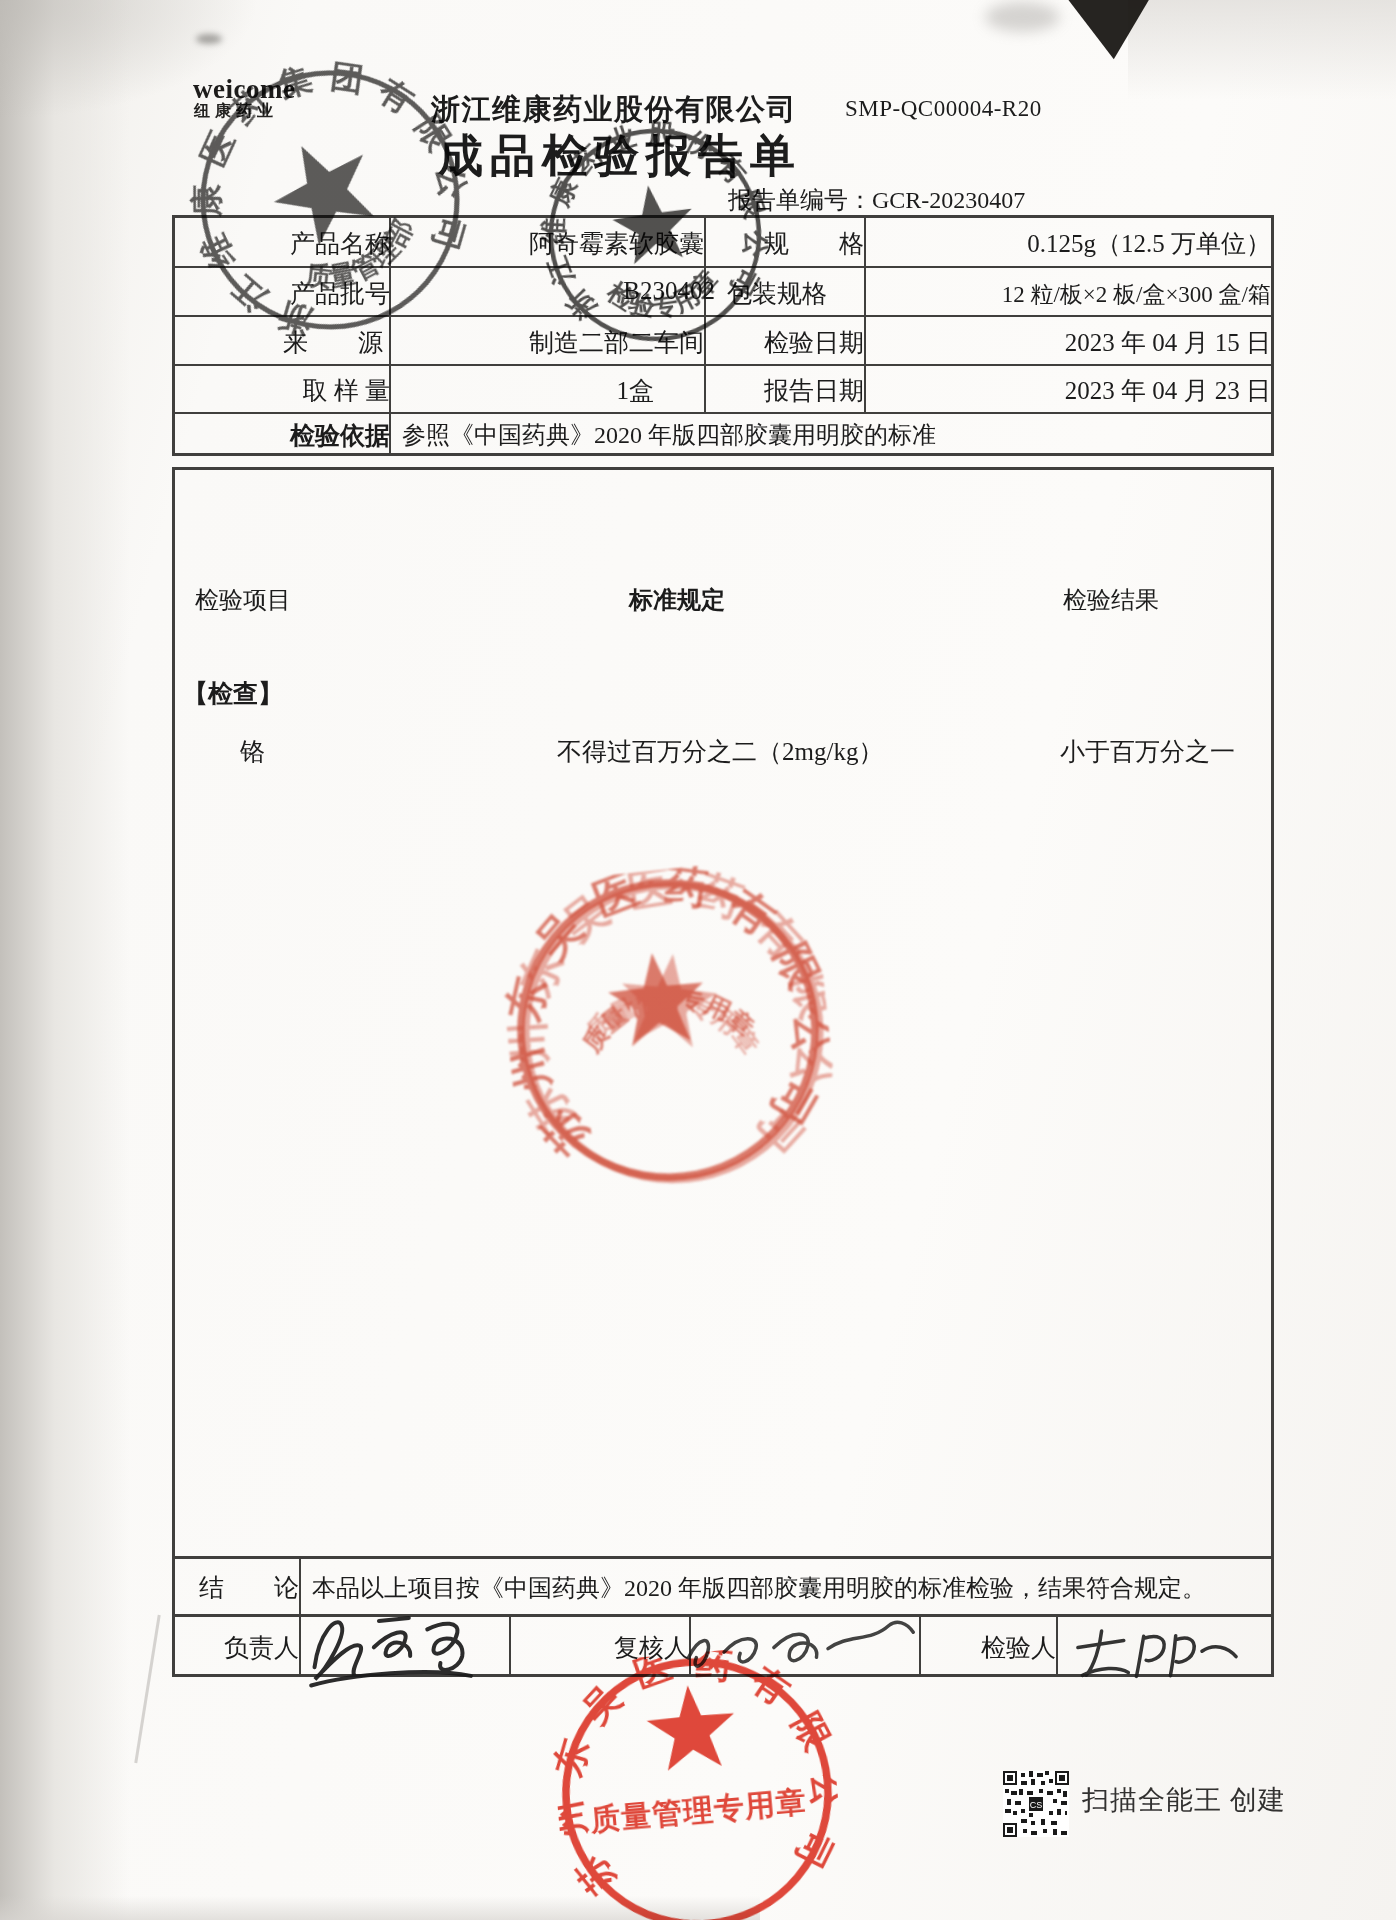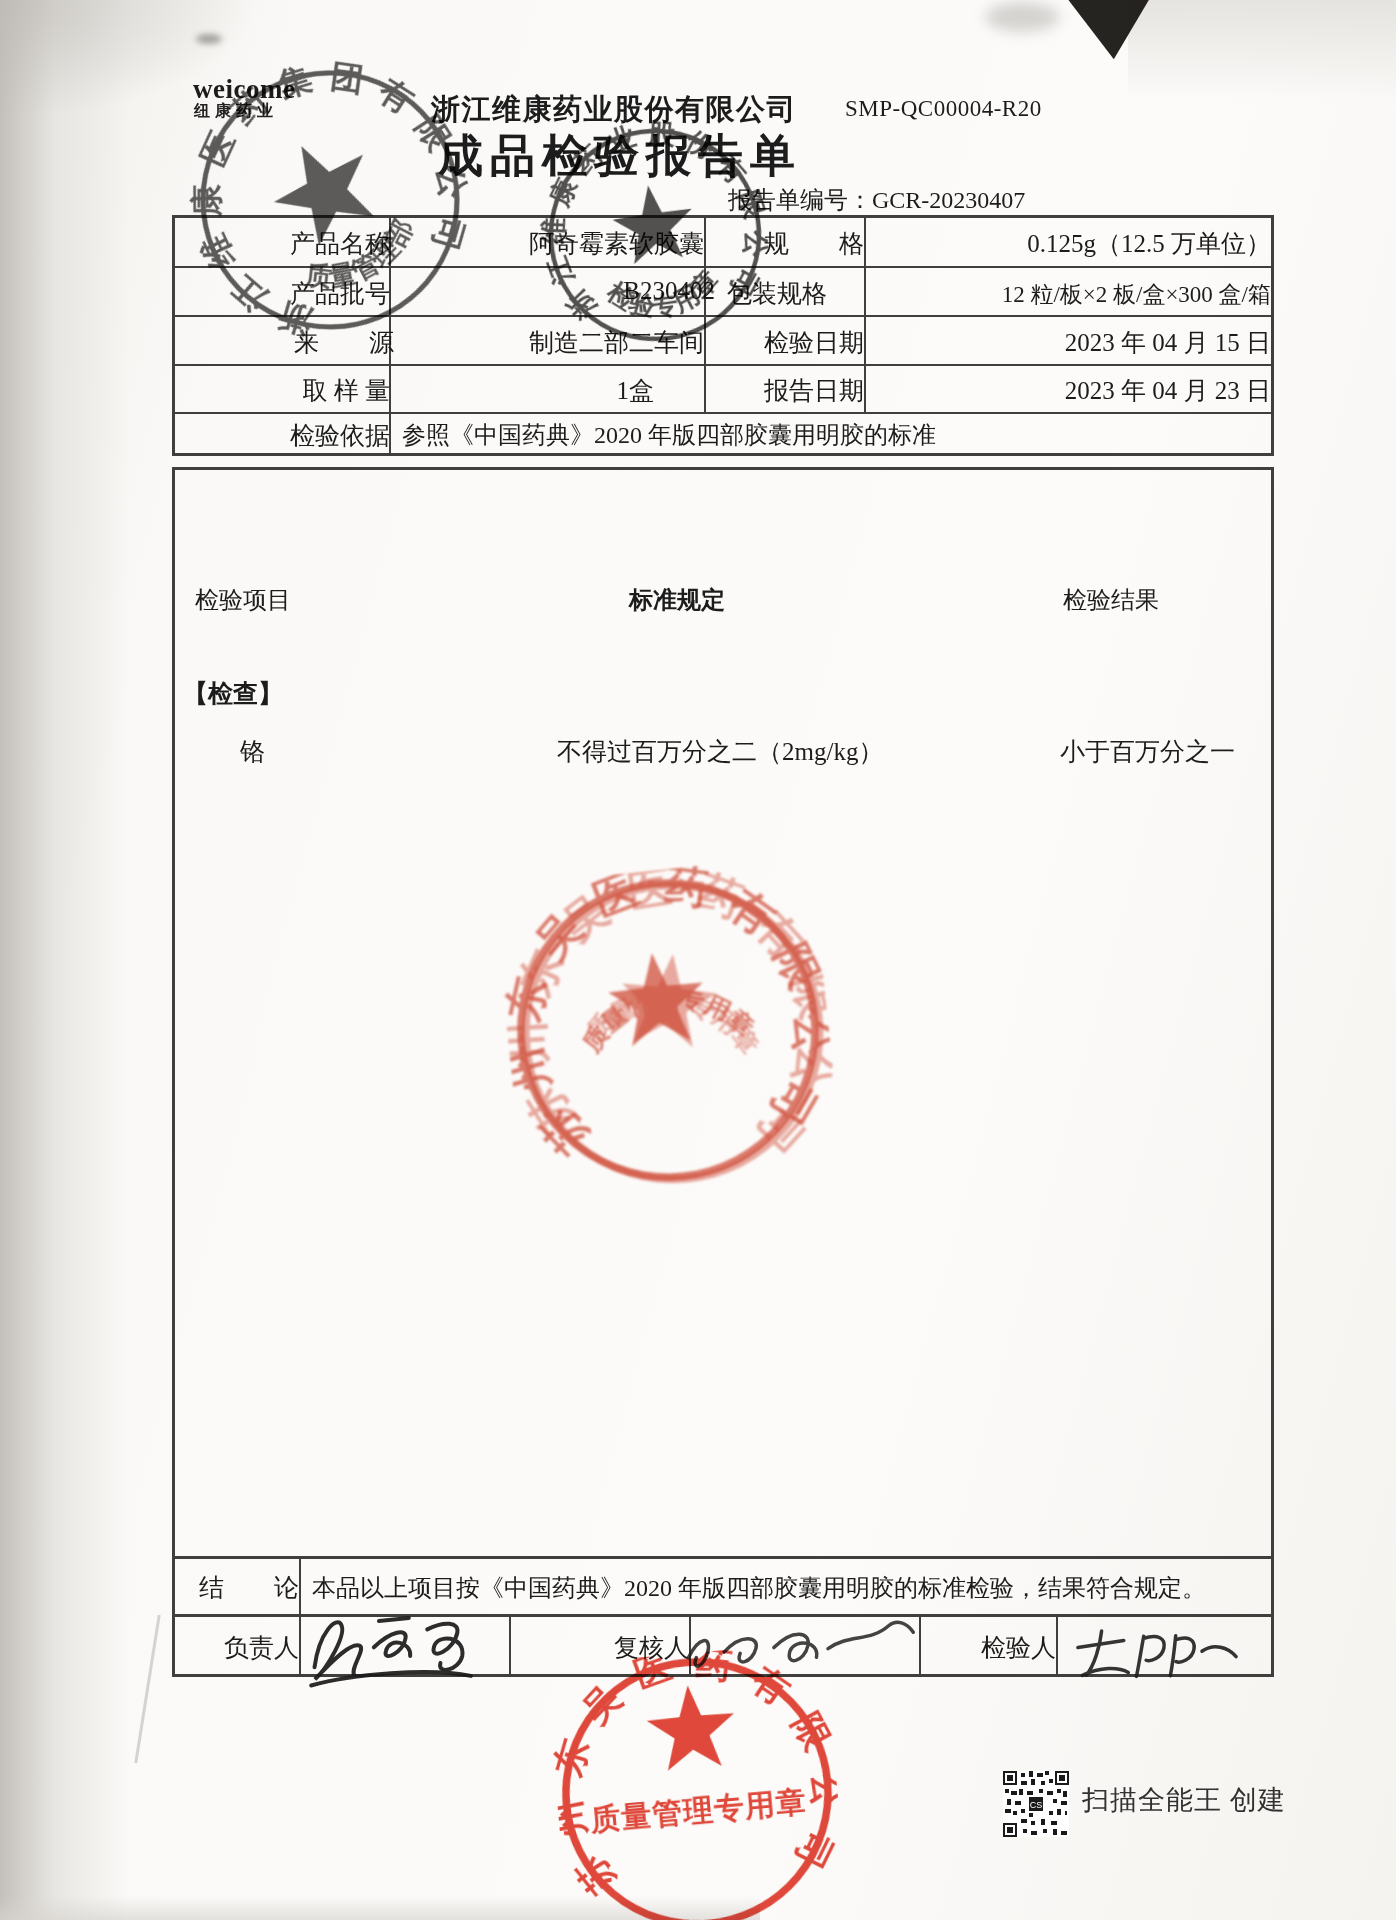--- a/index.html
+++ b/index.html
@@ -52,31 +52,31 @@
   <div class="cell" style="left:172px;top:227px;width:218px;font-size:25px;">产品名称</div>
   <div class="cell" style="left:390px;top:227px;width:314px;font-size:25px;">阿奇霉素软胶囊</div>
   <div class="cell" style="left:705px;top:227px;width:159px;font-size:25px;">规　　格</div>
   <div class="cell" style="left:866px;top:227px;width:405px;font-size:25px;">0.125g（12.5 万单位）</div>
 
   <div class="cell" style="left:172px;top:277px;width:218px;font-size:25px;">产品批号</div>
   <div class="cell" style="left:390px;top:277px;width:314px;font-size:25px;padding-left:11px;">B230402</div>
   <div class="cell" style="left:668px;top:277px;width:159px;font-size:25px;">包装规格</div>
   <div class="cell" style="left:866px;top:279px;width:405px;font-size:23px;">12 粒/板×2 板/盒×300 盒/箱</div>
 
-  <div class="cell" style="left:176px;top:326px;width:218px;font-size:25px;">来　　源</div>
+  <div class="cell" style="left:165px;top:326px;width:218px;font-size:25px;">来　　源</div>
   <div class="cell" style="left:390px;top:326px;width:314px;font-size:25px;">制造二部二车间</div>
   <div class="cell" style="left:705px;top:326px;width:159px;font-size:25px;">检验日期</div>
   <div class="cell" style="left:866px;top:326px;width:405px;font-size:25px;">2023 年 04 月 15 日</div>
 
   <div class="cell" style="left:172px;top:374px;width:218px;font-size:25px;">取 样 量</div>
   <div class="cell" style="left:390px;top:374px;width:264px;font-size:25px;">1盒</div>
   <div class="cell" style="left:705px;top:374px;width:159px;font-size:25px;">报告日期</div>
   <div class="cell" style="left:866px;top:374px;width:405px;font-size:25px;">2023 年 04 月 23 日</div>
 
-  <div class="cell" style="left:172px;top:419px;width:218px;font-size:25px;">检验依据</div>
+  <div class="cell" style="left:172px;top:419px;width:218px;font-size:25px;font-weight:bold;">检验依据</div>
   <div class="txt" style="left:402px;top:419px;font-size:24px;">参照《中国药典》2020 年版四部胶囊用明胶的标准</div>
 
   <div id="main-box"></div>
   <div class="txt" style="left:195px;top:584px;font-size:24px;">检验项目</div>
   <div class="txt" style="left:629px;top:584px;font-size:24px;font-weight:bold;">标准规定</div>
   <div class="txt" style="left:1063px;top:584px;font-size:24px;">检验结果</div>
   <div class="txt" style="left:183px;top:677px;font-size:25px;font-weight:600;">【检查】</div>
   <div class="txt" style="left:240px;top:735px;font-size:25px;">铬</div>
   <div class="txt" style="left:557px;top:735px;font-size:25px;">不得过百万分之二（2mg/kg）</div>
   <div class="txt" style="left:1060px;top:735px;font-size:25px;">小于百万分之一</div>

